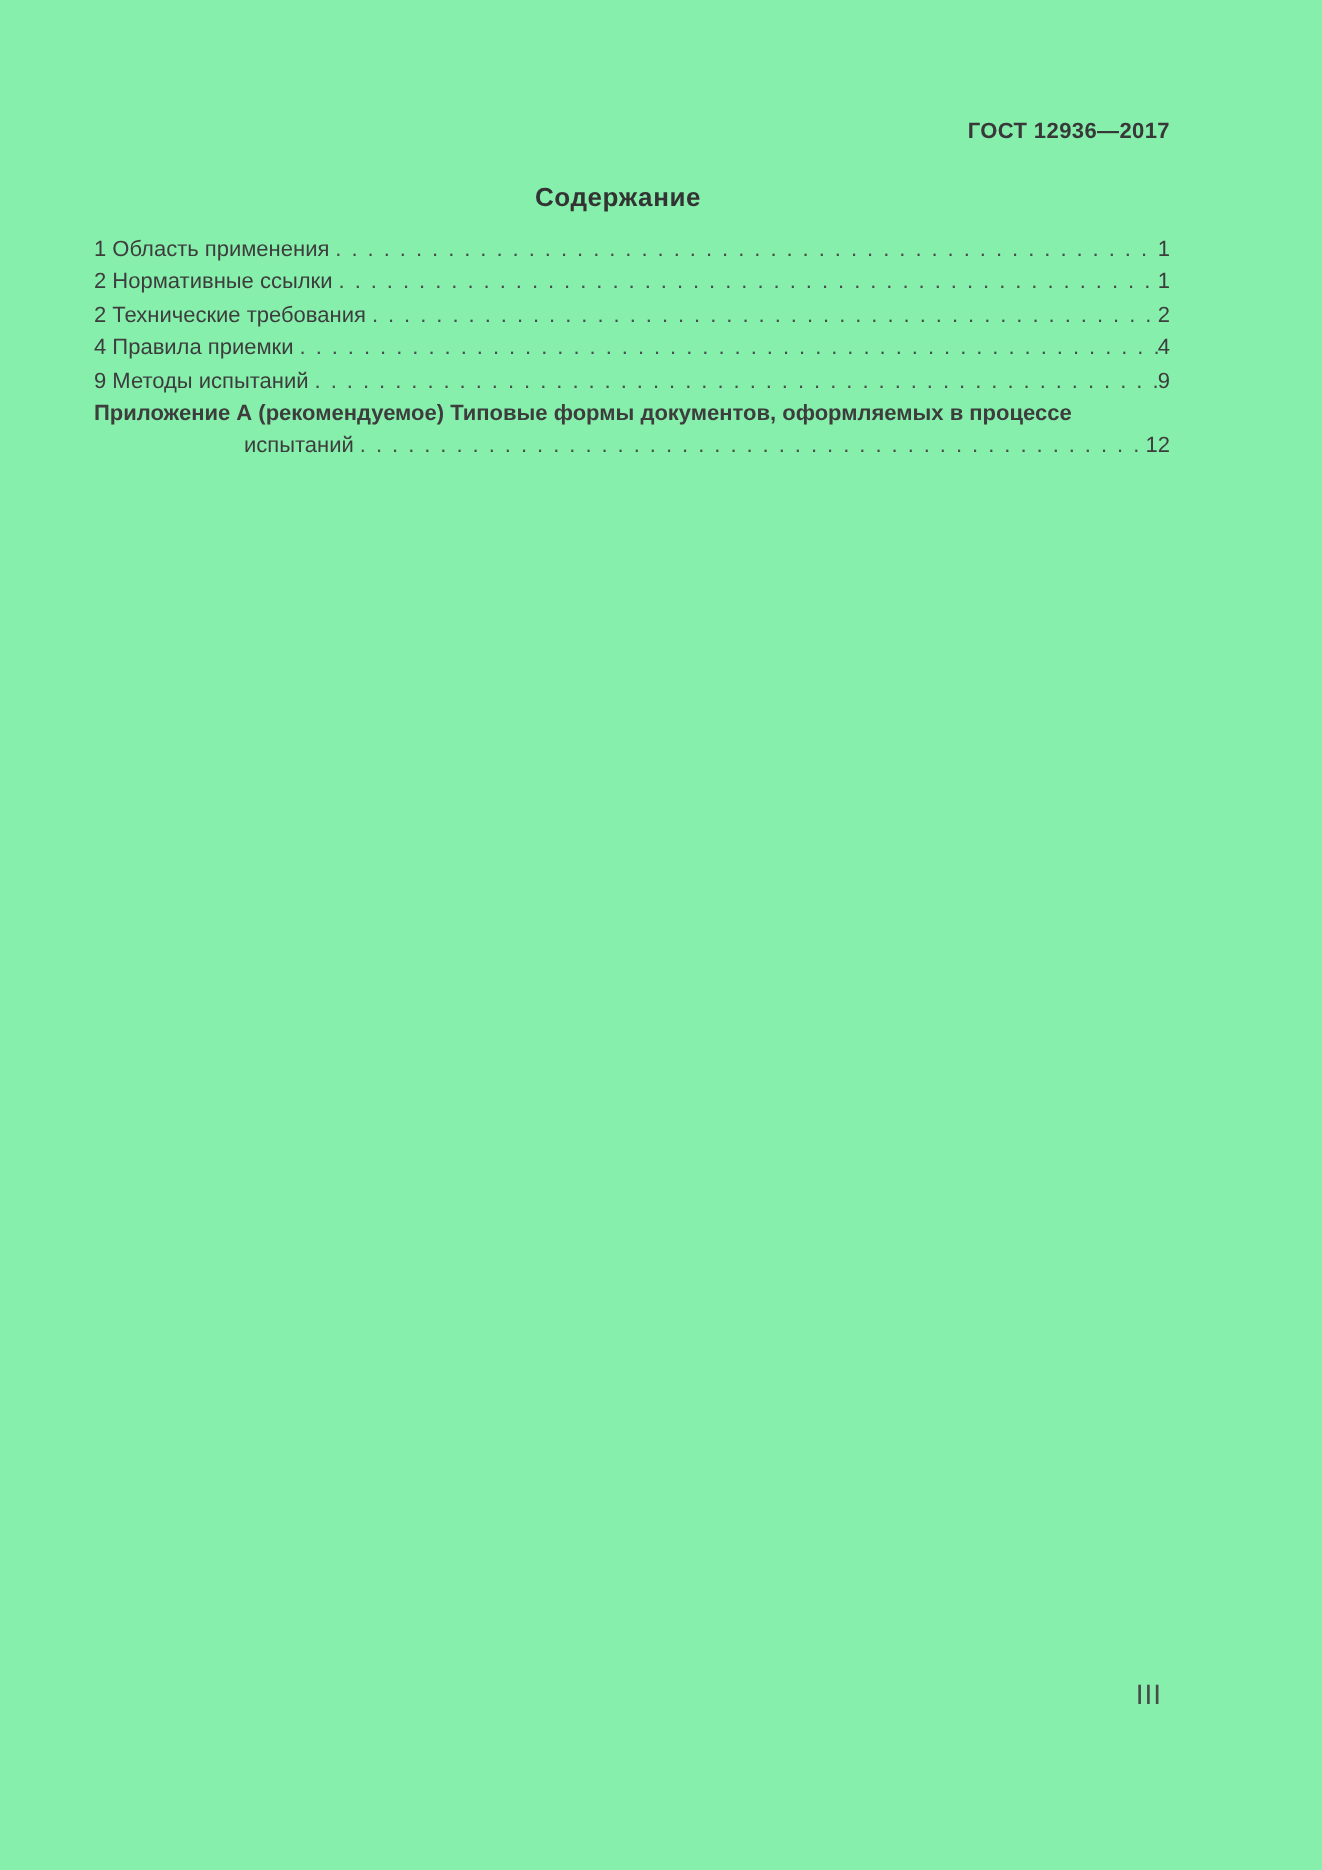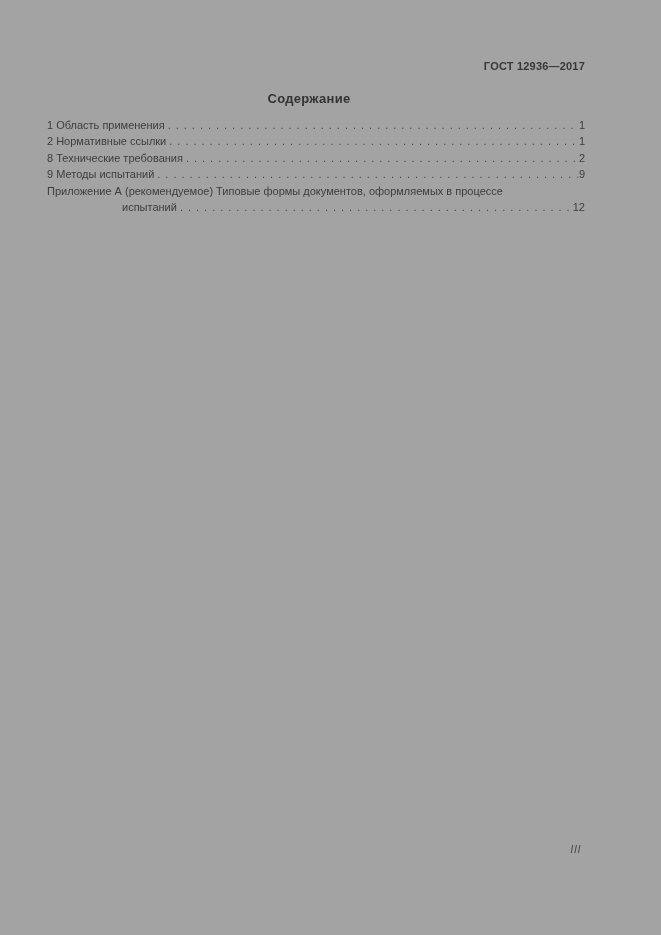--- a/index.html
+++ b/index.html
@@ -12,21 +12,21 @@
     background: #ffffff;
     position: relative;
     overflow: hidden;
     font-family: "Liberation Sans", sans-serif;
     color: #3d3d3d;
     -webkit-font-smoothing: antialiased;
   }
   .page {
     position: absolute;
     inset: 0;
-    background: #a3a3a3;
+    background: #86efac;
   }
   .doc-header {
     position: absolute;
     top: 60px;
     left: 47px;
     right: 76px;
     text-align: right;
     font-size: 11px;
     font-weight: bold;
     color: #383838;
@@ -73,34 +73,34 @@
   }
   .toc-page {
     flex: 0 0 auto;
     white-space: nowrap;
     text-align: right;
   }
   .toc-wrap-line {
     height: 16.4px;
     white-space: nowrap;
     overflow: hidden;
+    font-weight: bold;
   }
   .toc-indent {
     display: inline-block;
     width: 75px;
     flex: 0 0 auto;
   }
   .footer-folio {
     position: absolute;
     right: 80px;
     bottom: 80px;
-    font-size: 11px;
+    font-size: 14px;
     color: #4a4a4a;
     letter-spacing: 0.5px;
-    font-style: italic;
   }
 </style>
 </head>
 <body>
 
 <div class="page">
 
   <div class="doc-header">ГОСТ 12936—2017</div>
 
   <div class="doc-title">Содержание</div>
@@ -113,25 +113,30 @@
       <span class="toc-page">1</span>
     </div>
 
     <div class="toc-row">
       <span class="toc-label">2 Нормативные ссылки</span>
       <span class="toc-dots"></span>
       <span class="toc-page">1</span>
     </div>
 
     <div class="toc-row">
-      <span class="toc-label">8 Технические требования</span>
+      <span class="toc-label">2 Технические требования</span>
       <span class="toc-dots"></span>
       <span class="toc-page">2</span>
     </div>
 
+    <div class="toc-row">
+      <span class="toc-label">4 Правила приемки</span>
+      <span class="toc-dots"></span>
+      <span class="toc-page">4</span>
+    </div>
 
     <div class="toc-row">
       <span class="toc-label">9 Методы испытаний</span>
       <span class="toc-dots"></span>
       <span class="toc-page">9</span>
     </div>
 
 
     <div class="toc-wrap-line">
       <span>Приложение А (рекомендуемое) Типовые формы документов, оформляемых в процессе</span>

